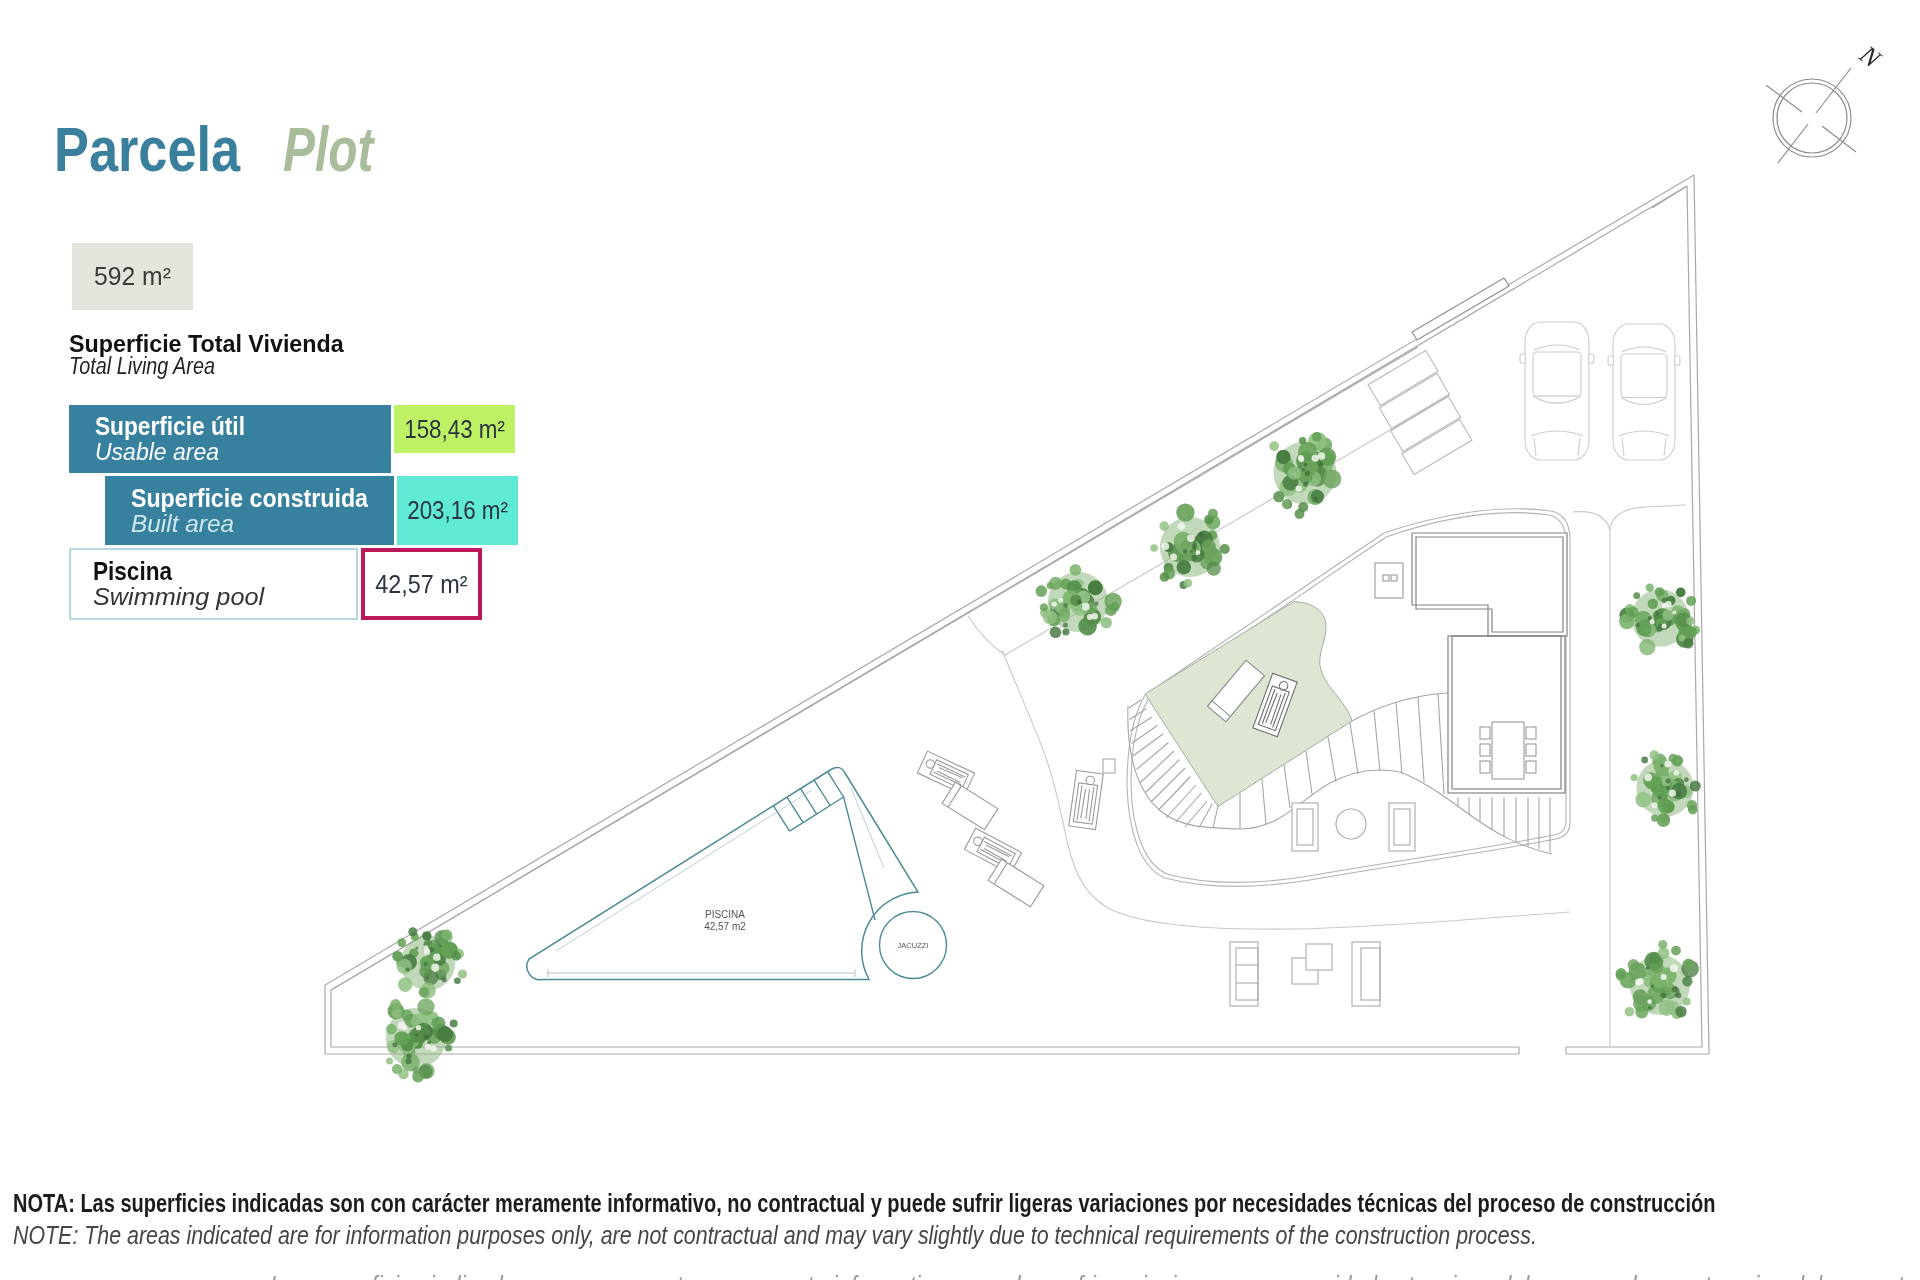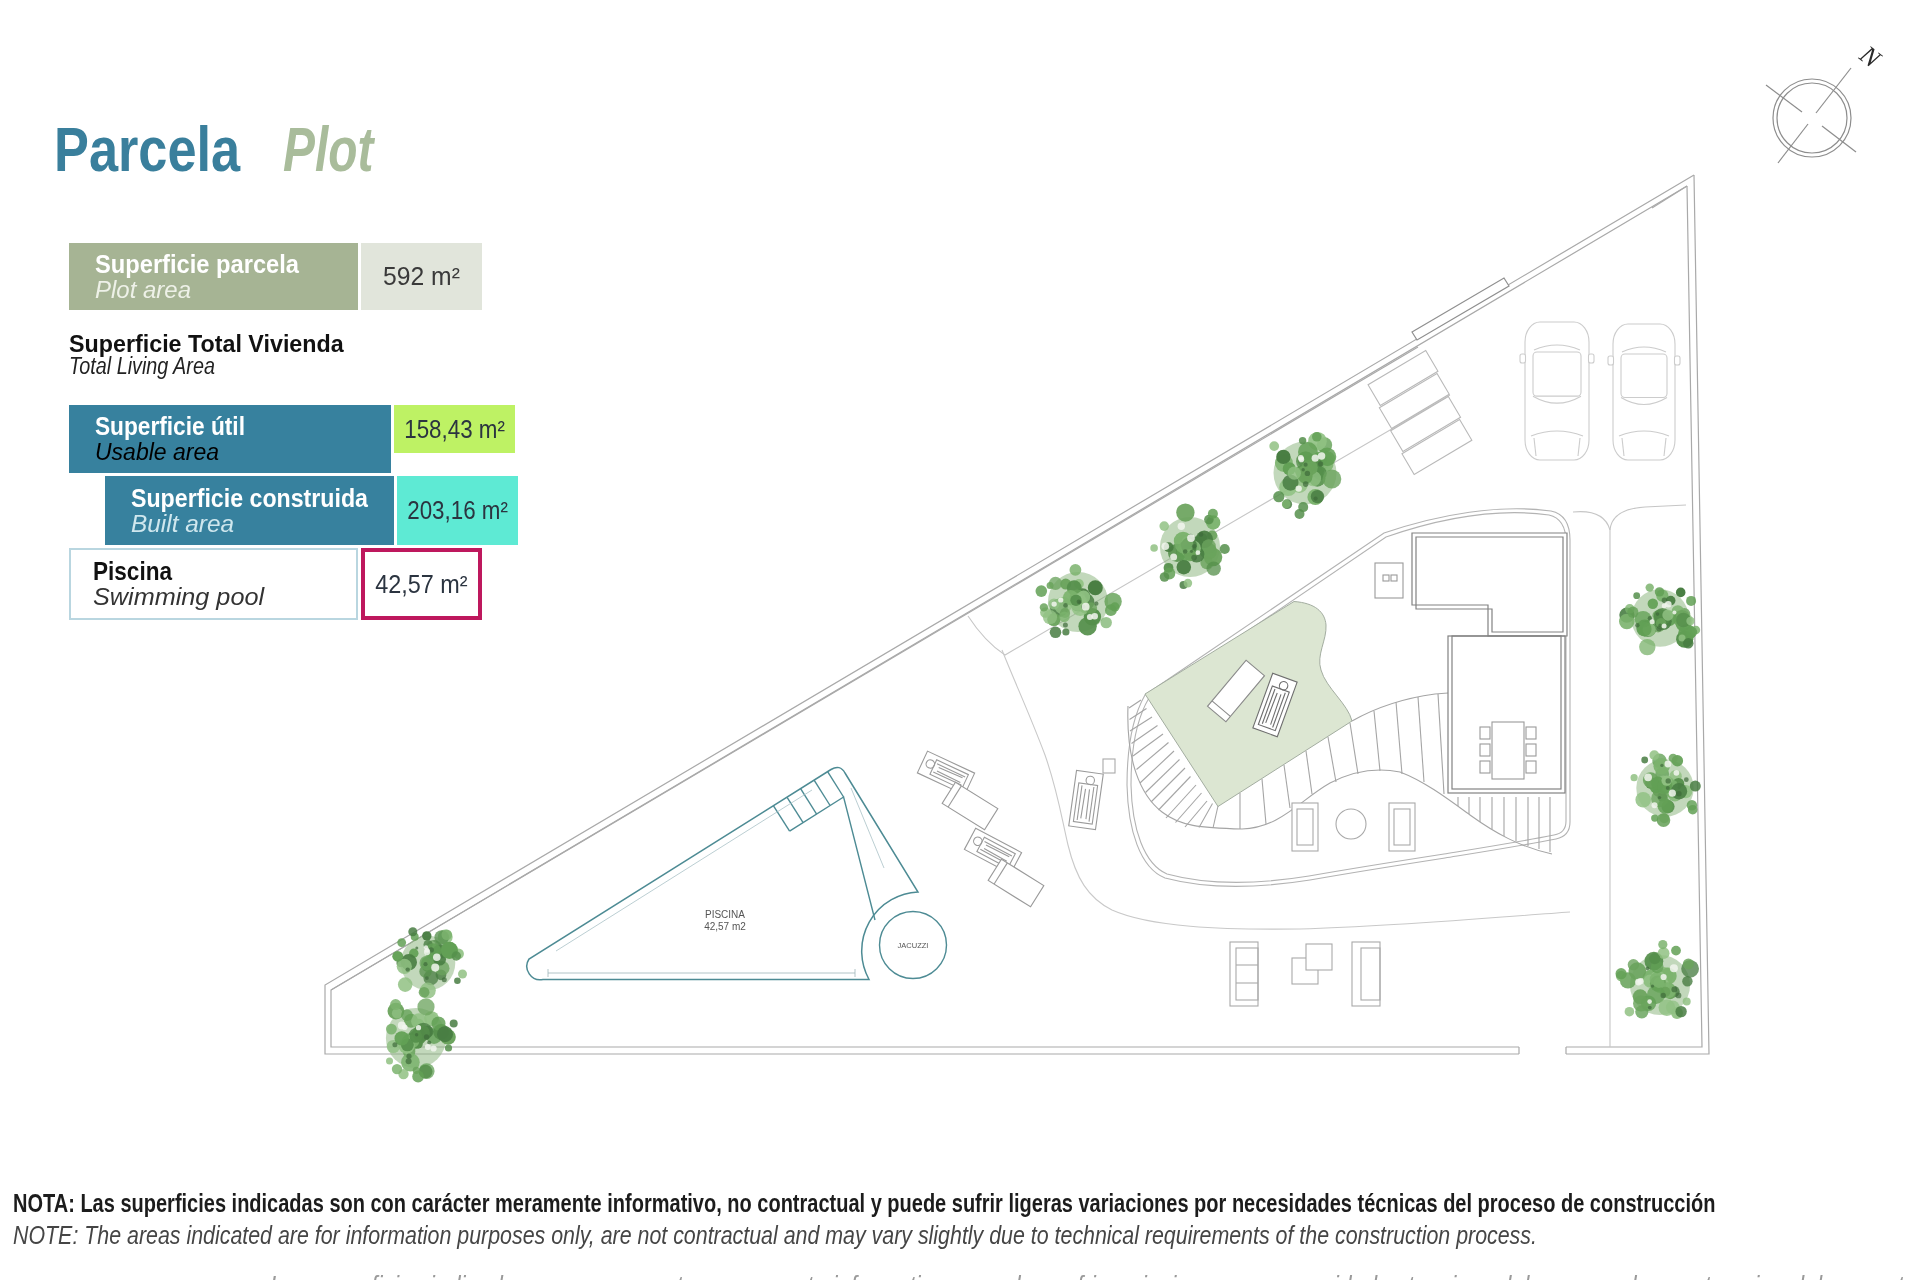--- a/index.html
+++ b/index.html
@@ -682,41 +682,37 @@
 <rect x="30.5" y="-36.0" width="5.5" height="9" rx="2"></rect>
 </g>
 </svg>
 
 <div class="abs" style="left:54px; top:113px;">
   <span id="t_parcela" class="sx" style="transform:scaleX(0.83); font-size:63px; font-weight:700; color:#3a7f9c;">Parcela</span>
   <span id="t_plot" class="sx" style="transform:scaleX(0.76); font-size:63px; font-weight:600; font-style:italic; color:#a9bc9b; margin-left:0px;">Plot</span>
 </div>
 
 <div class="row" style="left:69px; top:243px;">
-  <div class="lbl" style="width:289px; height:67px; background:#a6b494;">
-    <span class="sx" style="transform:scaleX(0.947); font-size:25px; font-weight:700; color:#ffffff; line-height:1.12;" id="sup_parcela">Superficie parcela</span>
-    <span class="sx" style="transform:scaleX(1.043); font-size:23px; font-style:italic; color:#eef1e8; line-height:1.12;" id="plot_area">Plot area</span>
-  </div>
   <div style="width:3px;"></div>
   <div class="val" style="width:121px; height:67px; background:#e1e5db;">
     <span class="sx" style="transform:scaleX(0.95); transform-origin:50% 50%; font-size:26px; color:#3a3a3a;" id="v592">592 m²</span>
   </div>
 </div>
 
 <div class="abs" style="left:69px; top:330px;">
   <span class="sx" style="transform:scaleX(0.97); font-size:24px; font-weight:700; color:#111;" id="h1">Superficie Total Vivienda</span>
 </div>
 <div class="abs" style="left:69px; top:353px;">
   <span class="sx" style="transform:scaleX(0.86); font-size:23px; font-style:italic; color:#222;" id="h2">Total Living Area</span>
 </div>
 
 <div class="row" style="left:69px; top:405px;">
   <div class="lbl" style="width:322px; height:68px; background:#37819e;">
     <span class="sx" style="transform:scaleX(0.907); font-size:25px; font-weight:700; color:#ffffff; line-height:1.12;" id="sup_util">Superficie útil</span>
-    <span class="sx" style="transform:scaleX(1.0); font-size:23px; font-style:italic; color:#000000; line-height:1.12;" id="usable">Usable area</span>
+    <span class="sx" style="transform:scaleX(1.0); font-size:23px; font-style:italic; color:#ffffff; line-height:1.12;" id="usable">Usable area</span>
   </div>
   <div style="width:3px;"></div>
   <div class="val" style="width:121px; height:48px; background:#bef264;">
     <span class="sx" style="transform:scaleX(0.86); transform-origin:50% 50%; font-size:26px; color:#2b3440;" id="v158">158,43 m²</span>
   </div>
 </div>
 
 <div class="row" style="left:69px; top:476px;">
   <div class="lbl" style="width:289px; height:69px; background:#37819e;margin-left:36px;">
     <span class="sx" style="transform:scaleX(0.927); font-size:25px; font-weight:700; color:#ffffff; line-height:1.12;" id="sup_constr">Superficie construida</span>

